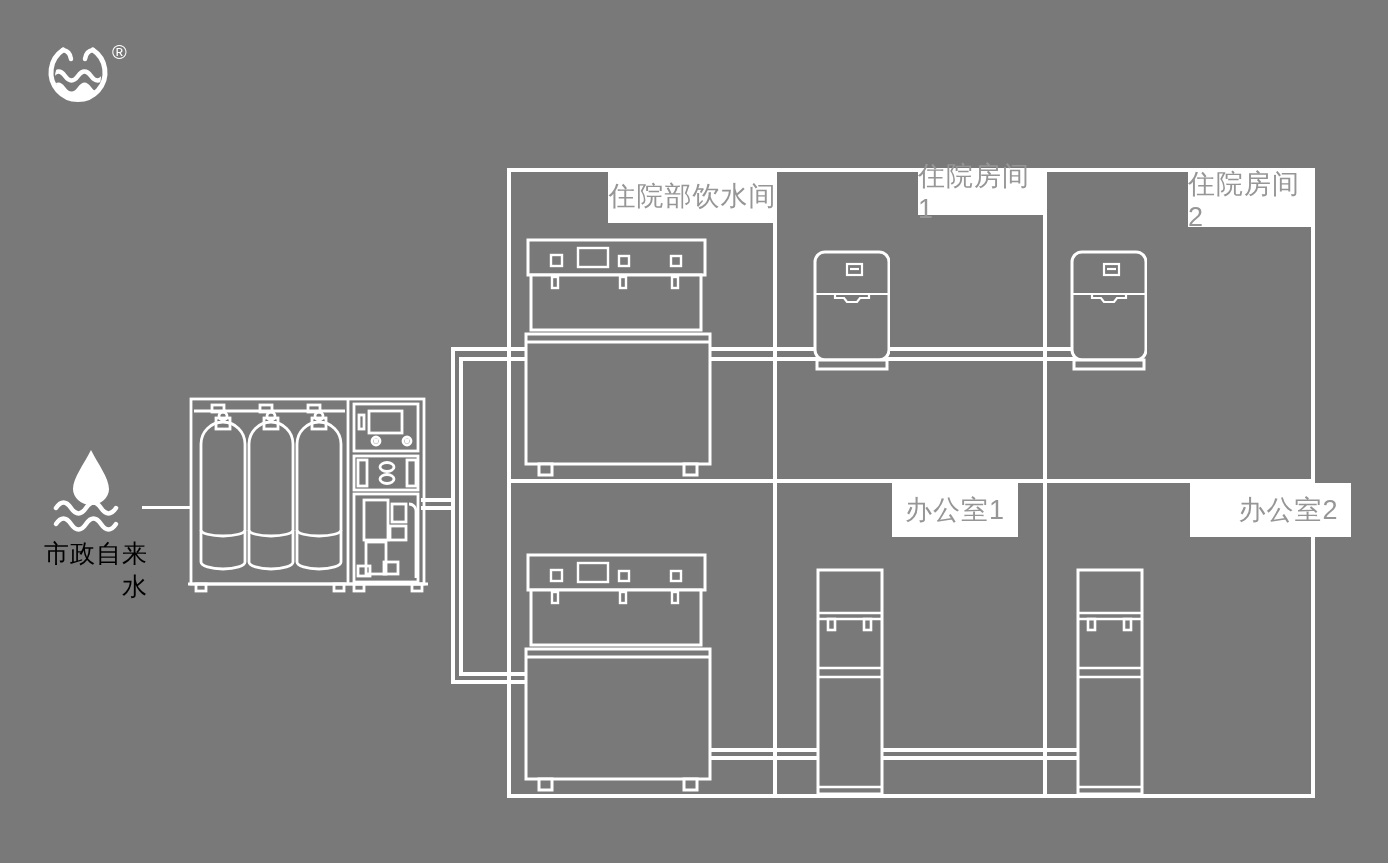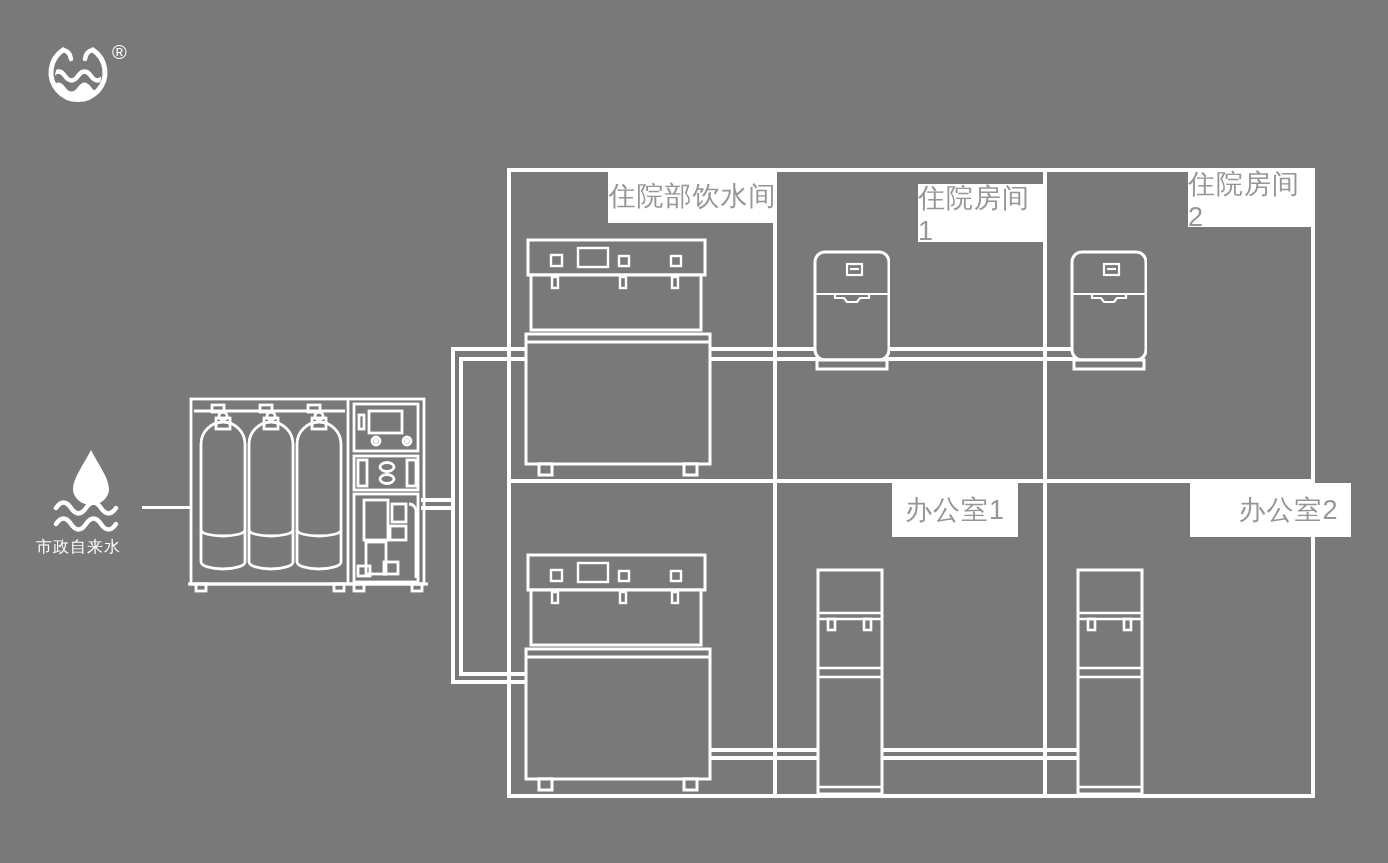--- a/index.html
+++ b/index.html
@@ -42,21 +42,21 @@
   .logo-wrap{position:absolute;left:44px;top:40px;display:flex;align-items:flex-start;z-index:6;}
   .logo-text{
     color:#ffffff;font-size:58px;font-weight:bold;letter-spacing:4px;
     line-height:70px;margin-left:8px;
   }
   .logo-reg{color:#ffffff;font-size:20px;line-height:20px;margin-top:2px;}
 
   
   .source-label{
     position:absolute;left:36px;top:537px;width:112px;
-    color:#ffffff;font-size:16px;letter-spacing:1px;text-align:left;z-index:6;
+    color:#000000;font-size:25px;letter-spacing:1px;text-align:right;z-index:6;
   }
 </style>
 </head>
 <body>
 
 <div id="canvas">
 
   <div class="logo-wrap">
     <svg width="68" height="70" viewBox="0 0 68 70">
       <g stroke="#ffffff" fill="none" stroke-width="5" stroke-linecap="round">
@@ -172,21 +172,21 @@
   <div class="pipe h" style="left:459px;top:672px;width:71px;"></div>
   <div class="pipe h" style="left:451px;top:680px;width:79px;"></div>
   <div class="pipe h" style="left:708px;top:748px;width:113px;"></div>
   <div class="pipe h" style="left:708px;top:756px;width:113px;"></div>
   <div class="pipe h" style="left:880px;top:748px;width:200px;"></div>
   <div class="pipe h" style="left:880px;top:756px;width:200px;"></div>
 
   <div class="room-label" style="left:608px;top:168px;width:169px;height:55px;">
     <span>住院部饮水间</span>
   </div>
-  <div class="room-label" style="left:918px;top:184px;width:126px;height:58px;">
+  <div class="room-label" style="left:918px;top:168px;width:126px;height:47px;">
     <span>住院房间1</span>
   </div>
   <div class="room-label" style="left:1188px;top:172px;width:127px;height:55px;">
     <span>住院房间2</span>
   </div>
   <div class="room-label" style="left:892px;top:483px;width:126px;height:54px;">
     <span>办公室1</span>
   </div>
   <div class="room-label" style="left:1190px;top:483px;width:125px;height:54px;padding-left:36px;">
     <span>办公室2</span>

